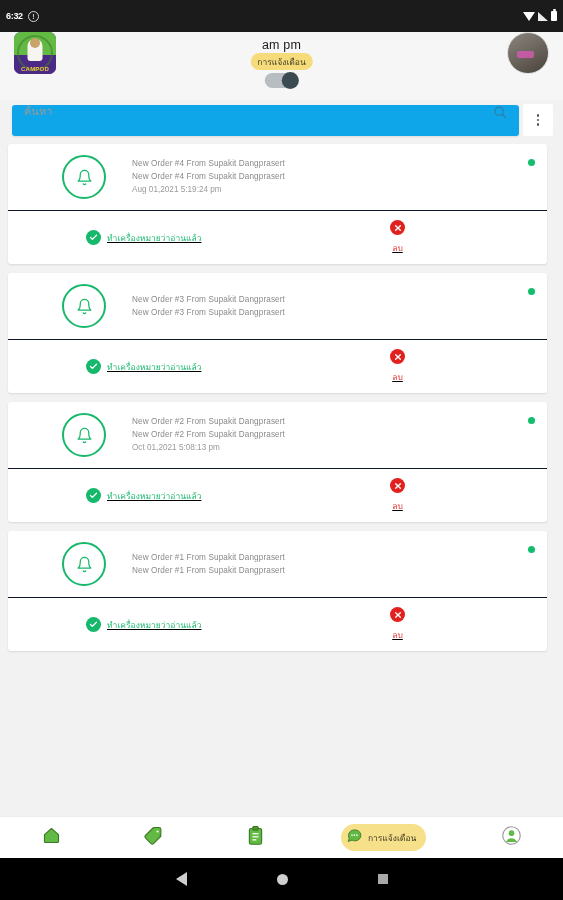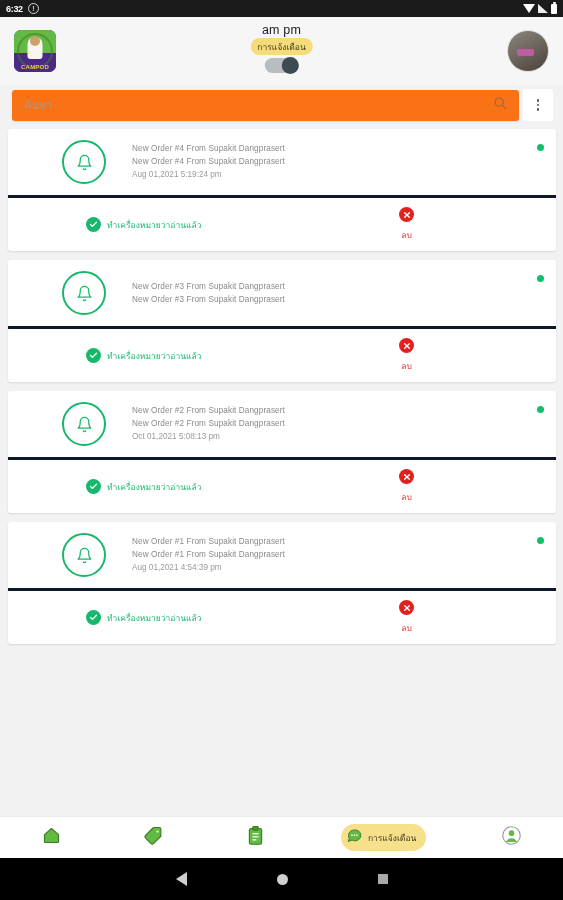--- a/index.html
+++ b/index.html
@@ -11,21 +11,21 @@
   }
 
   body {
     font-family: "Liberation Sans", "DejaVu Sans", sans-serif;
     background: #f2f2f2;
     position: relative;
   }
 
   
   .status-bar {
-    height: 17px;
+    height: 32px;
     background: #1b1b1b;
     display: flex;
     align-items: center;
     justify-content: space-between;
     padding: 0 6px;
     color: #ffffff;
     font-size: 9px;
     font-weight: bold;
   }
   .status-left { display: flex; align-items: center; gap: 5px; }
@@ -63,21 +63,21 @@
     width: 3px; height: 2px;
     background: #ffffff;
     border-radius: 1px;
   }
 
   
   .app-header {
     height: 68px;
     background: #f6f6f6;
     display: flex;
-    align-items: center;
+    align-items: flex-start;
     padding: 0 14px;
     position: relative;
   }
 
   .brand-logo {
     width: 42px; height: 42px;
     border-radius: 7px;
     overflow: hidden;
     position: relative;
     background: #5b2f91;
@@ -198,24 +198,24 @@
     display: flex;
     align-items: center;
     padding: 0 10px 0 12px;
     gap: 4px;
     background: #f2f2f2;
     height: 40px;
   }
   .search-box {
     flex: 1;
     height: 31px;
-    background: #f97316;
+    background: #0ea5e9;
     border-radius: 3px;
     display: flex;
-    align-items: center;
+    align-items: flex-start;
     padding: 0 12px;
     box-shadow: 0 1px 2px rgba(0,0,0,.10);
   }
   .search-input {
     flex: 1;
     border: none;
     outline: none;
     font-size: 11px;
     color: #333;
     font-family: "Liberation Sans", sans-serif;
@@ -236,21 +236,21 @@
   }
   .overflow-btn i {
     display: block;
     width: 2.5px; height: 2.5px;
     background: #555;
     border-radius: 50%;
   }
 
   
   .notif-list {
-    padding: 4px 7px 0 8px;
+    padding: 4px 16px 0 8px;
   }
   .notif-card {
     background: #ffffff;
     border-radius: 3px;
     margin-bottom: 9px;
     box-shadow: 0 1px 2px rgba(0,0,0,.11);
     overflow: hidden;
   }
   .notif-main {
     display: flex;
@@ -289,25 +289,26 @@
   }
   .unread-dot {
     position: absolute;
     right: 12px;
     top: 15px;
     width: 7px; height: 7px;
     border-radius: 50%;
     background: #12bd6c;
   }
   .notif-actions {
-    border-top: 3px solid #0f172a;
+    border-top: 1px solid #0f172a;
     display: flex;
     align-items: center;
     padding: 9px 12px;
     min-height: 36px;
+    text-decoration: underline;
   }
   .action-btn {
     display: flex;
     align-items: center;
     gap: 6px;
     cursor: pointer;
   }
   .action-read { margin-left: 66px; }
   .action-delete { margin-left: auto; margin-right: 130px; flex-direction: column; }
   .action-read .action-label {
@@ -557,21 +558,20 @@
     <div class="notif-main">
       <div class="bell-wrap">
         <svg width="17" height="17" viewBox="0 0 24 24" fill="none" stroke="#18b86a" stroke-width="1.8" stroke-linecap="round" stroke-linejoin="round">
           <path d="M18 8A6 6 0 0 0 6 8c0 7-3 9-3 9h18s-3-2-3-9"></path>
           <path d="M13.7 21a2 2 0 0 1-3.4 0"></path>
         </svg>
       </div>
       <div class="notif-texts">
         <div class="notif-title">New Order #1 From Supakit Dangprasert</div>
         <div class="notif-sub">New Order #1 From Supakit Dangprasert</div>
-        <div class="notif-time">Aug 01,2021 4:54:39 pm</div>
       </div>
       <div class="unread-dot"></div>
     </div>
     <div class="notif-actions">
       <div class="action-btn action-read">
         <span class="circle-icon circle-green">
           <svg width="9" height="9" viewBox="0 0 24 24" fill="none" stroke="#fff" stroke-width="3.5" stroke-linecap="round" stroke-linejoin="round">
               <polyline points="20 6 9 17 4 12"></polyline>
             </svg>
         </span>

